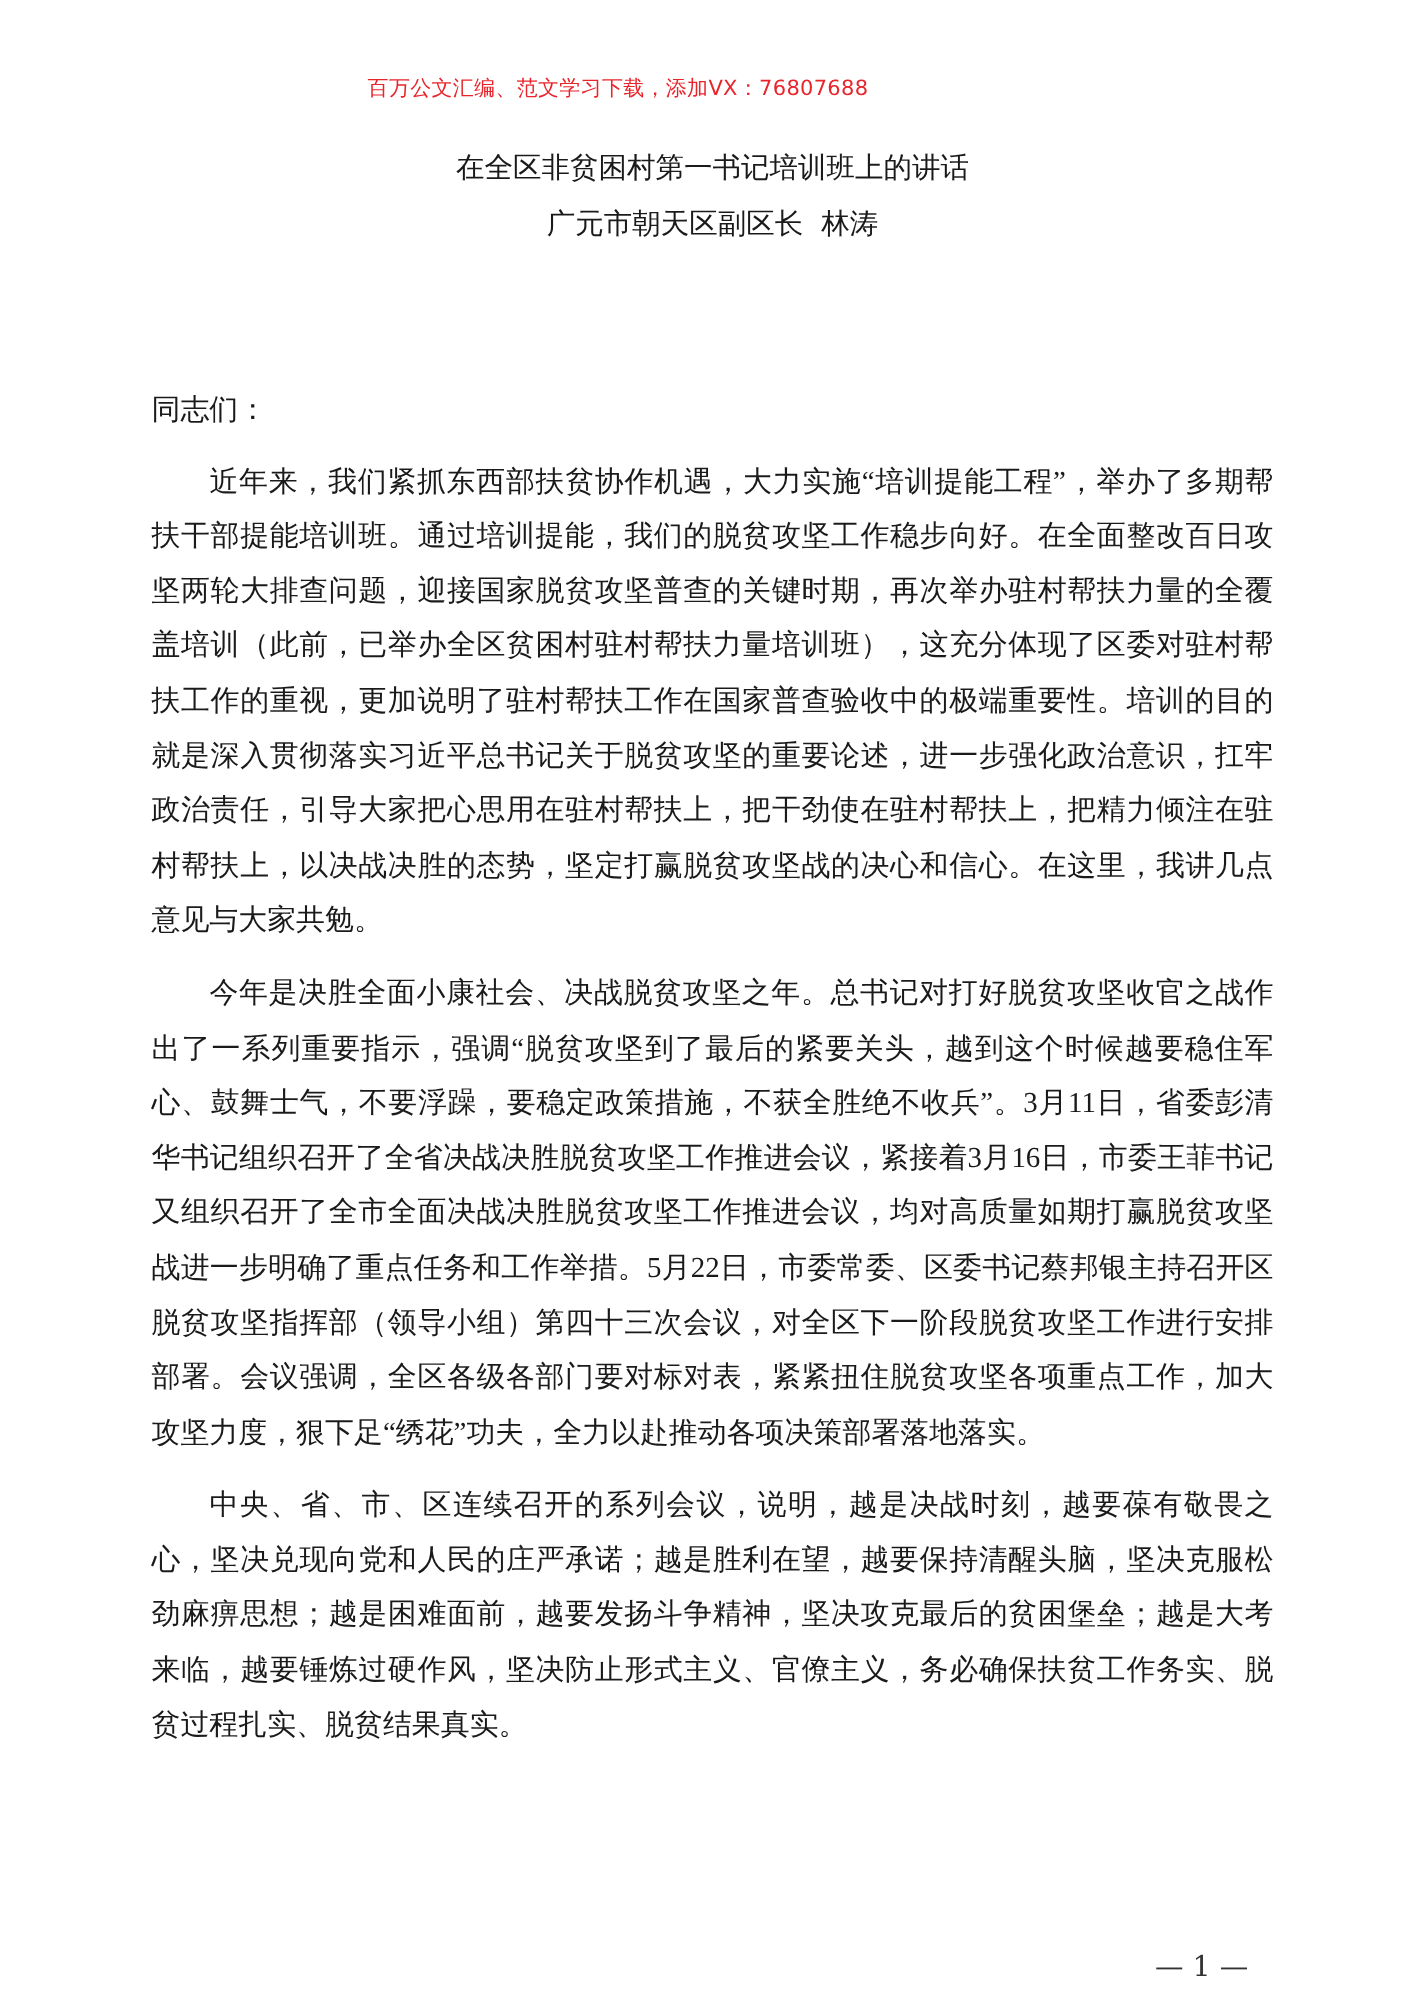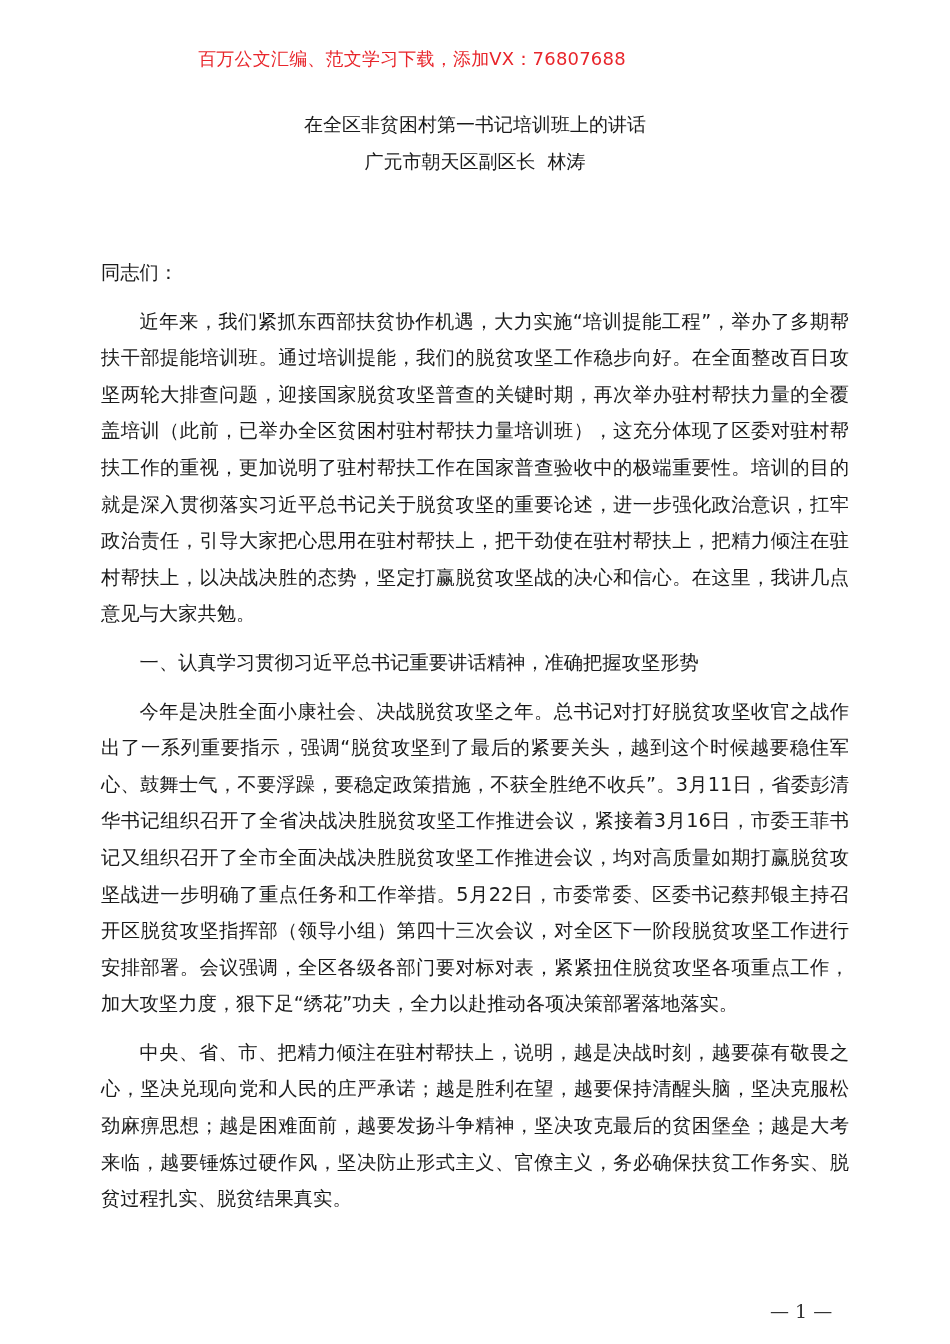--- a/index.html
+++ b/index.html
@@ -15,27 +15,27 @@
       font-family: "DejaVu Sans", "Liberation Sans", sans-serif;
       color: #1a1a1a;
     }
     .watermark {
       position: absolute;
       top: 46px;
       left: 0;
       width: 824px;
       text-align: center;
       color: #e8252b;
-      font-size: 18px;
+      font-size: 14px;
       line-height: 26px;
       letter-spacing: 0.2px;
     }
     .title-block {
       position: absolute;
-      top: 106px;
+      top: 94px;
       left: 0;
       width: 950px;
       text-align: center;
       font-size: 19px;
       line-height: 36.5px;
     }
     .title-block div { white-space: nowrap; }
     .body-text {
       position: absolute;
       top: 243px;
@@ -44,20 +44,21 @@
       font-size: 19.3px;
       line-height: 36.6px;
       text-align: justify;
       text-justify: inter-character;
     }
     .body-text p {
       margin: 12px;
     }
     .body-text p.indent {
       text-indent: 2em;
+      font-family: Liberation Serif, serif;
     }
     .body-text p.heading {
       text-indent: 2em;
     }
     .page-number {
       position: absolute;
       top: 1300px;
       left: 770px;
       font-family: "DejaVu Serif", "Liberation Serif", serif;
       font-size: 19px;
@@ -71,18 +72,17 @@
 <div class="watermark">百万公文汇编、范文学习下载，添加VX：76807688</div>
 
 <div class="title-block">
   <div>在全区非贫困村第一书记培训班上的讲话</div>
   <div style="white-space:pre;">广元市朝天区副区长  林涛</div>
 </div>
 
 <div class="body-text">
   <p>同志们：</p>
   <p class="indent">近年来，我们紧抓东西部扶贫协作机遇，大力实施“培训提能工程”，举办了多期帮扶干部提能培训班。通过培训提能，我们的脱贫攻坚工作稳步向好。在全面整改百日攻坚两轮大排查问题，迎接国家脱贫攻坚普查的关键时期，再次举办驻村帮扶力量的全覆盖培训（此前，已举办全区贫困村驻村帮扶力量培训班），这充分体现了区委对驻村帮扶工作的重视，更加说明了驻村帮扶工作在国家普查验收中的极端重要性。培训的目的就是深入贯彻落实习近平总书记关于脱贫攻坚的重要论述，进一步强化政治意识，扛牢政治责任，引导大家把心思用在驻村帮扶上，把干劲使在驻村帮扶上，把精力倾注在驻村帮扶上，以决战决胜的态势，坚定打赢脱贫攻坚战的决心和信心。在这里，我讲几点意见与大家共勉。</p>
-  <p class="heading">一、认真学习贯彻习近平总书记重要讲话精神，准确把握攻坚形势</p>
   <p class="indent">今年是决胜全面小康社会、决战脱贫攻坚之年。总书记对打好脱贫攻坚收官之战作出了一系列重要指示，强调“脱贫攻坚到了最后的紧要关头，越到这个时候越要稳住军心、鼓舞士气，不要浮躁，要稳定政策措施，不获全胜绝不收兵”。3月11日，省委彭清华书记组织召开了全省决战决胜脱贫攻坚工作推进会议，紧接着3月16日，市委王菲书记又组织召开了全市全面决战决胜脱贫攻坚工作推进会议，均对高质量如期打赢脱贫攻坚战进一步明确了重点任务和工作举措。5月22日，市委常委、区委书记蔡邦银主持召开区脱贫攻坚指挥部（领导小组）第四十三次会议，对全区下一阶段脱贫攻坚工作进行安排部署。会议强调，全区各级各部门要对标对表，紧紧扭住脱贫攻坚各项重点工作，加大攻坚力度，狠下足“绣花”功夫，全力以赴推动各项决策部署落地落实。</p>
-  <p class="indent">中央、省、市、把精力倾注在驻村帮扶上，说明，越是决战时刻，越要葆有敬畏之心，坚决兑现向党和人民的庄严承诺；越是胜利在望，越要保持清醒头脑，坚决克服松劲麻痹思想；越是困难面前，越要发扬斗争精神，坚决攻克最后的贫困堡垒；越是大考来临，越要锤炼过硬作风，坚决防止形式主义、官僚主义，务必确保扶贫工作务实、脱贫过程扎实、脱贫结果真实。</p>
+  <p class="indent">中央、省、市、区连续召开的系列会议，说明，越是决战时刻，越要葆有敬畏之心，坚决兑现向党和人民的庄严承诺；越是胜利在望，越要保持清醒头脑，坚决克服松劲麻痹思想；越是困难面前，越要发扬斗争精神，坚决攻克最后的贫困堡垒；越是大考来临，越要锤炼过硬作风，坚决防止形式主义、官僚主义，务必确保扶贫工作务实、脱贫过程扎实、脱贫结果真实。</p>
 </div>
 
 <div class="page-number">— 1 —</div>
 
 </body></html>

